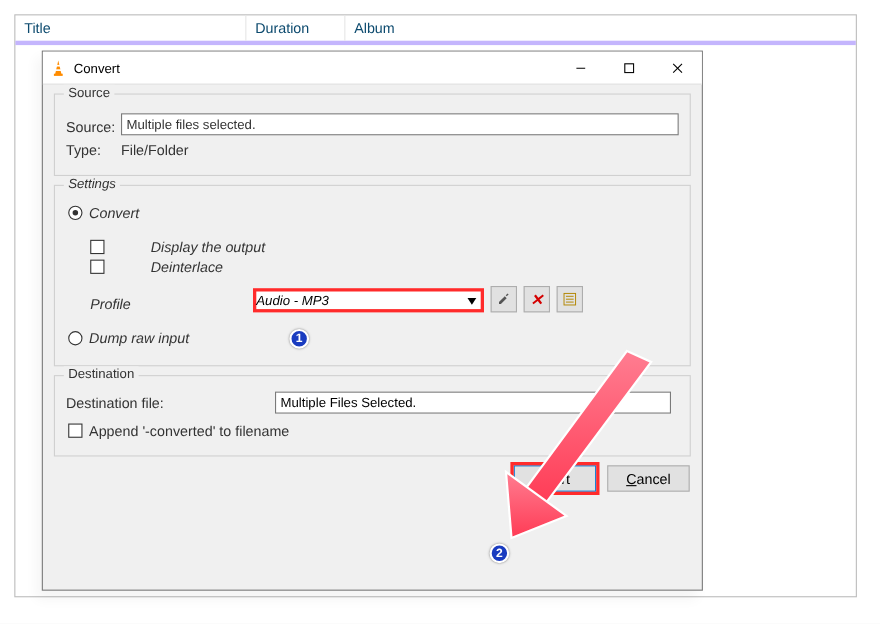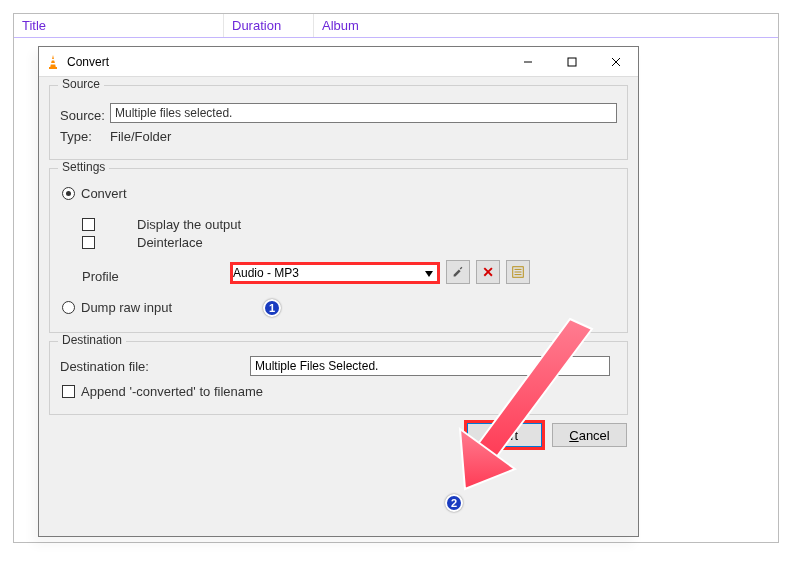--- a/index.html
+++ b/index.html
@@ -15,22 +15,22 @@
   position: absolute;
   left: 13px; top: 13px;
   width: 766px;
   height: 530px;
   border: 1px solid #bcbcbc;
   background:#fff;
 }
 .backdrop-header {
   display:flex;
   font-size:13px;
-  color:#6d28d9;
-  border-bottom:1px solid #c4b5fd;
+  color:#0c4a6e;
+  border-bottom:4px solid #c4b5fd;
   align-items:flex-end;
 }
 .backdrop-header .col {
   padding:4px 8px;
   border-right:1px solid #e6e6e6;
 }
 .backdrop-header .title{width:210px;}
 .backdrop-header .dur{width:90px;}
 .backdrop-header .alb{flex:1;border-right:none;}
 .shadow{
@@ -276,21 +276,21 @@
     <div class="row">
       <span class="label">Source:</span>
       <input class="textfield" readonly="" value="Multiple files selected." style="">
     </div>
     <div class="row" style="margin-top:6px;">
       <span class="label">Type:</span>
       <span>File/Folder</span>
     </div>
   </div>
 
-  <div class="group" style="padding-bottom:14px;">
+  <div class="group" style="padding-bottom:14px;font-style:italic;">
     <span class="group-title">Settings</span>
 
     <div class="opt-row">
       <span class="radio checked"></span>
       <span>Convert</span>
     </div>
 
     <div style="height:10px"></div>
     <div class="opt-row indent">
       <span class="checkbox"></span>

